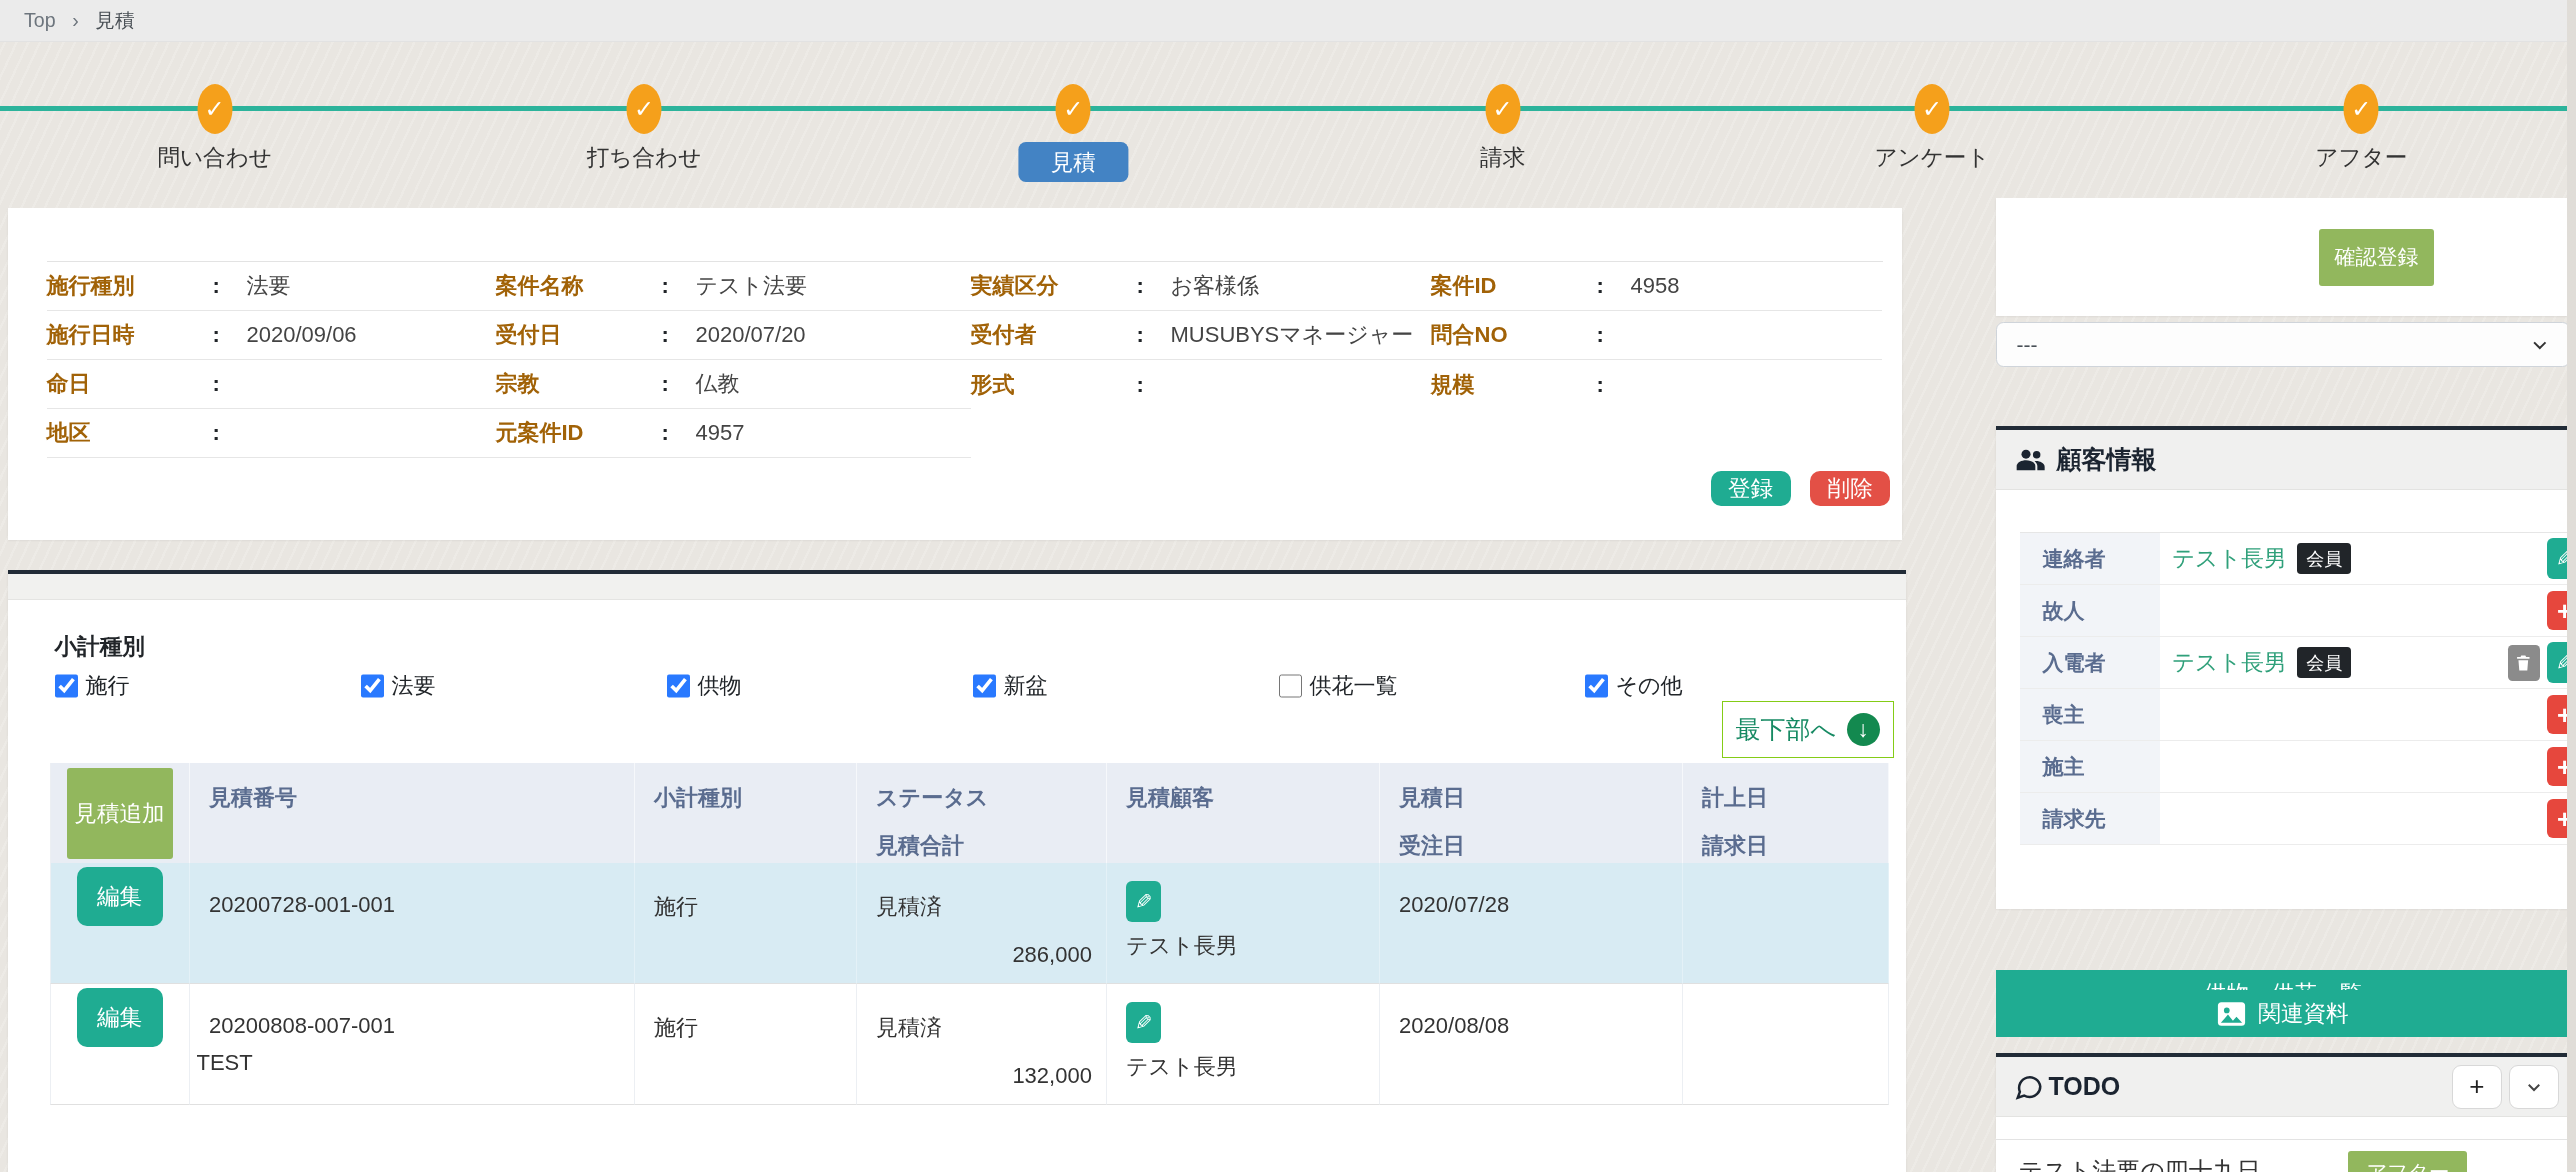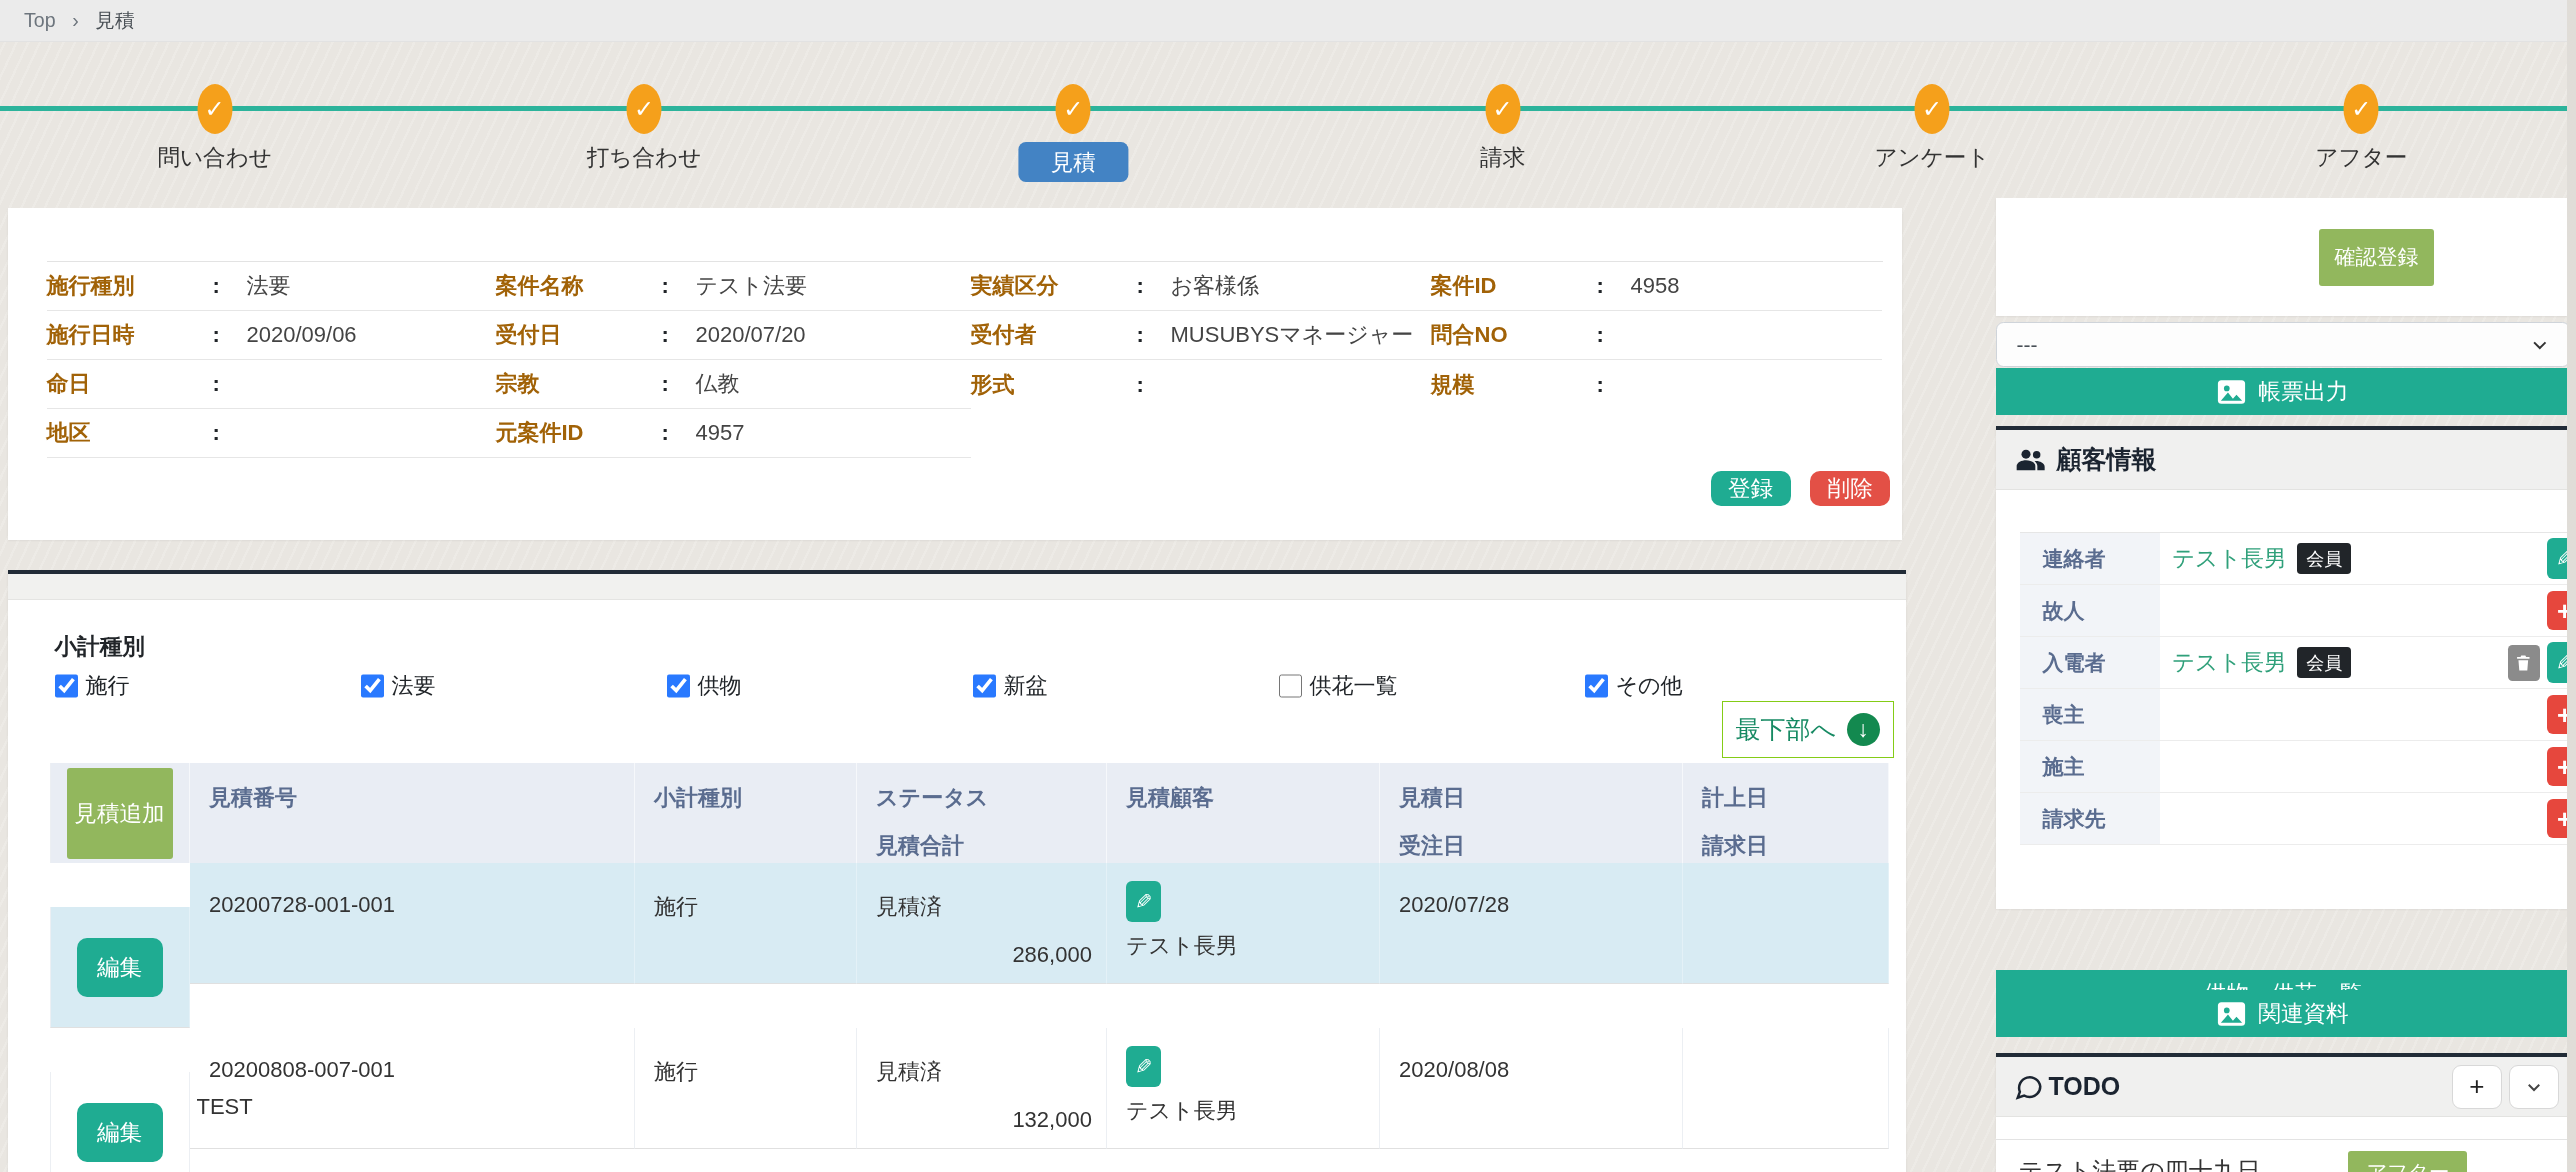--- a/index.html
+++ b/index.html
@@ -67,21 +67,21 @@
   .est-grid { display:grid; grid-template-columns:140px 445px 222px 250px 273px 303px 206px; }
   .eh { background:#e9edf4; color:#5a6c8f; font-weight:bold; height:100px; padding:19.6px 0 0 19.6px;
         border-right:1.5px solid #f6f8fb; position:relative; }
   .eh .l2 { position:absolute; left:19.6px; top:68px; }
   .eh-btn { display:flex; align-items:center; justify-content:center; padding:16px; }
   .add-btn { width:107px; height:91px; background:#92b75d; border-radius:3px; font-size:22.6px;
              color:#fff; border:none; cursor:pointer; font-family:inherit; }
   .ec { height:121px; padding:29px 0 0 19.6px; border-right:1.5px solid #eceff3; border-bottom:1.5px solid #e0e0e0; position:relative; }
   .row-hl .ec { background:#d8ebf3; border-right-color:#e4f1f7; }
   .est-grid .first { border-left:1.5px solid #eceff3; }
-  .ec-btn { display:flex; align-items:center; justify-content:center; padding:12px;margin-top:44px; }
+  .ec-btn { display:flex; justify-content:center; padding:4px; }
   .edit-btn { width:86px; height:59px; }
   .amount { position:absolute; right:13.6px; bottom:15px; color:#333; }
   .note2 { position:absolute; left:7px; top:66px; }
   .cust { padding-top:18px; }
   .pencil-btn { width:35px; height:41px; border-radius:6px; background:#1fac92; border:none; cursor:pointer;
                 display:flex; align-items:center; justify-content:center; }
   .pencil-btn::before { content:"✎"; color:#fff; font-size:21px; transform:scaleX(-1); }
   .cust-name { margin-top:9px; color:#333; }
 
   
@@ -380,28 +380,20 @@
     <button class="confirm-btn">確認登録</button>
   </div>
 
   <div class="sb sb-select">
     <span>---</span>
     <svg width="19.6" height="19.6" viewBox="0 0 24 24" fill="none" stroke="#333" stroke-width="2.4">
         <path d="M5 9l7 7 7-7"></path>
       </svg>
   </div>
 
-  <button class="sb sb-btn sb-report">
-    <svg width="29" height="26" viewBox="0 0 24 22">
-        <rect x="0.5" y="1" width="23" height="20" rx="3" fill="#fff"></rect>
-        <circle cx="8" cy="8" r="2.4" fill="#1fac92"></circle>
-        <path d="M3 18.5l6-7 4.2 5.2 3-3.4 4.8 5.2z" fill="#1fac92"></path>
-      </svg>
-    <span>帳票出力</span>
-  </button>
 
   <div class="sb sb-panel sb-customer">
     <div class="sb-title-strip">
       <svg width="32" height="27" viewBox="0 0 24 20" fill="#1b2430">
           <circle cx="9" cy="6" r="3.4"></circle>
           <circle cx="17" cy="6.5" r="2.8"></circle>
           <path d="M9 10.5c-3.2 0-7 1.6-7 4.4V18h14v-3.1c0-2.8-3.8-4.4-7-4.4z"></path>
           <path d="M17 11.2c-.5 0-1 .1-1.6.2 1.3 1 2.1 2.2 2.1 3.5V18H23v-2.6c0-2.6-4-4.2-6-4.2z"></path>
         </svg>
       <span>顧客情報</span>

